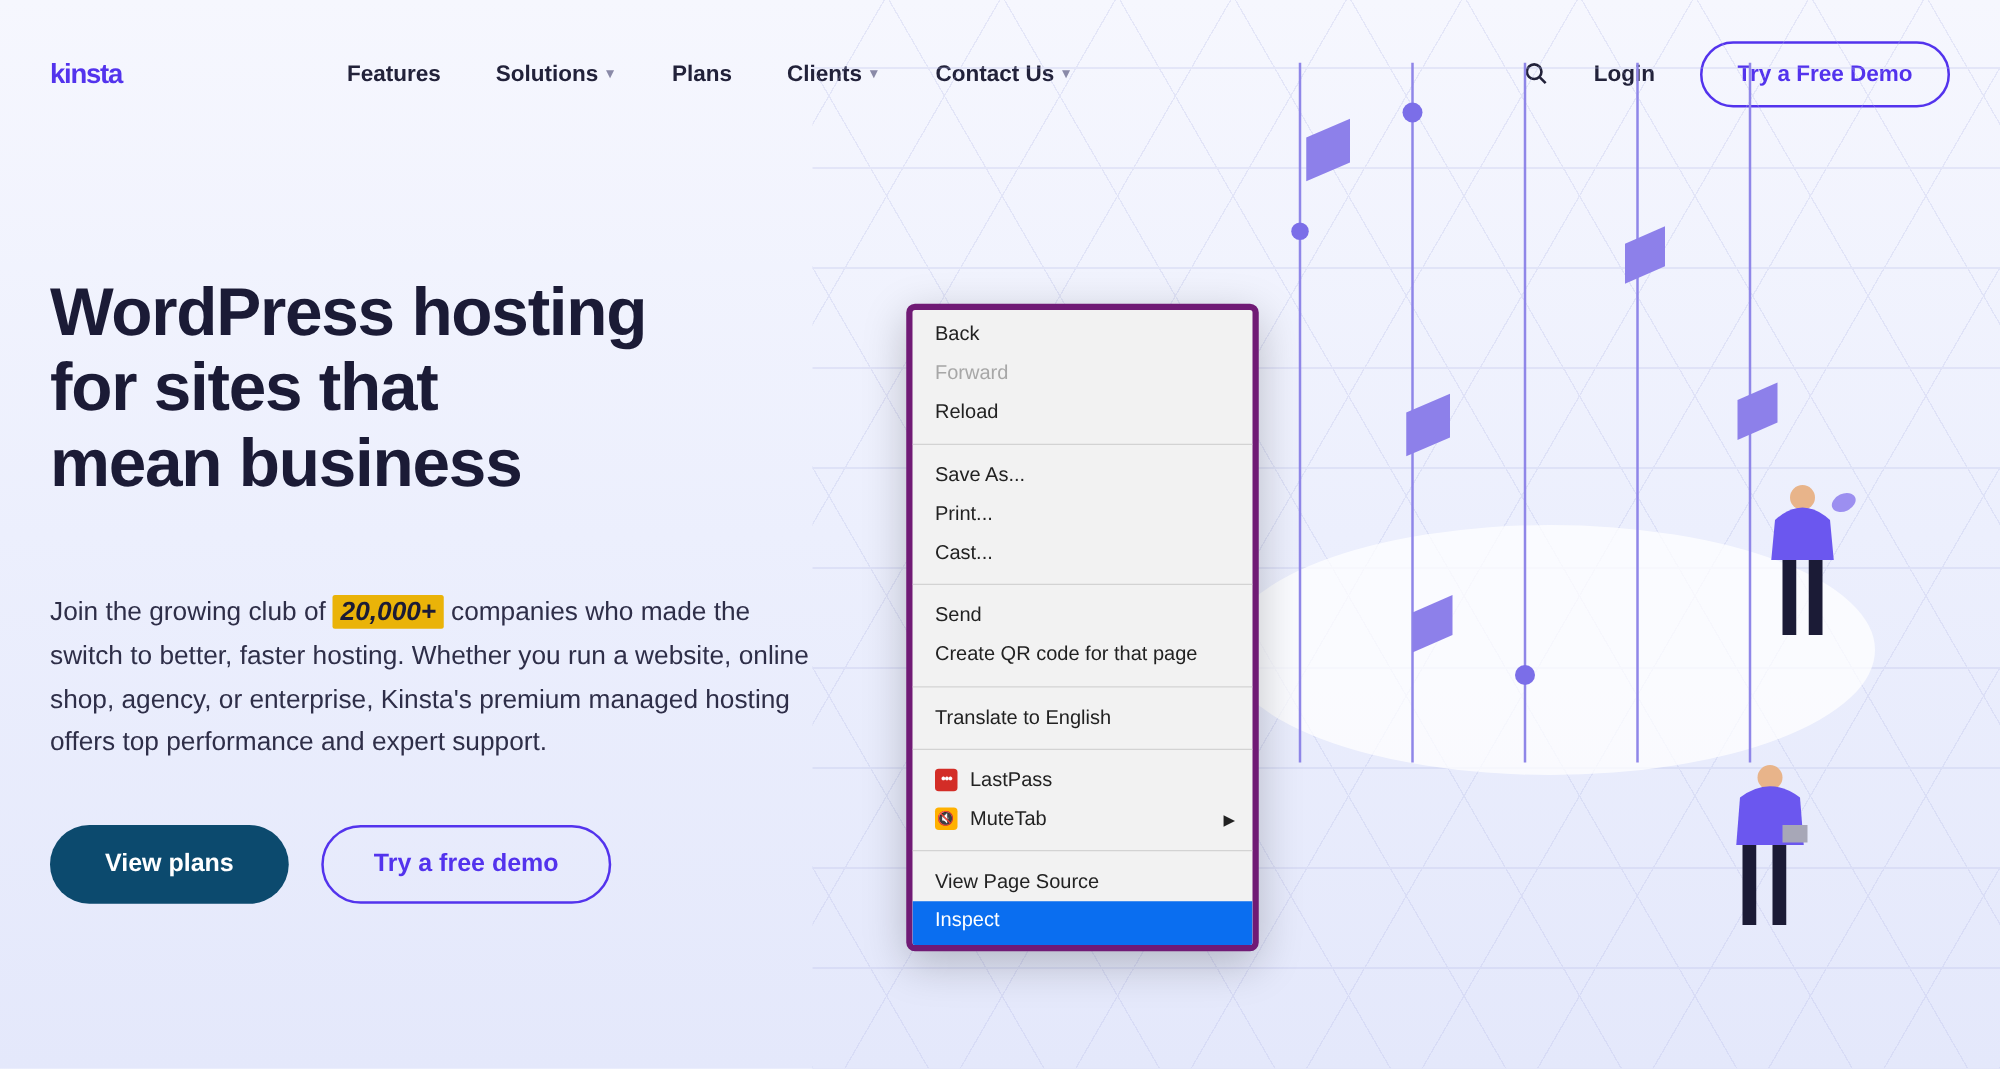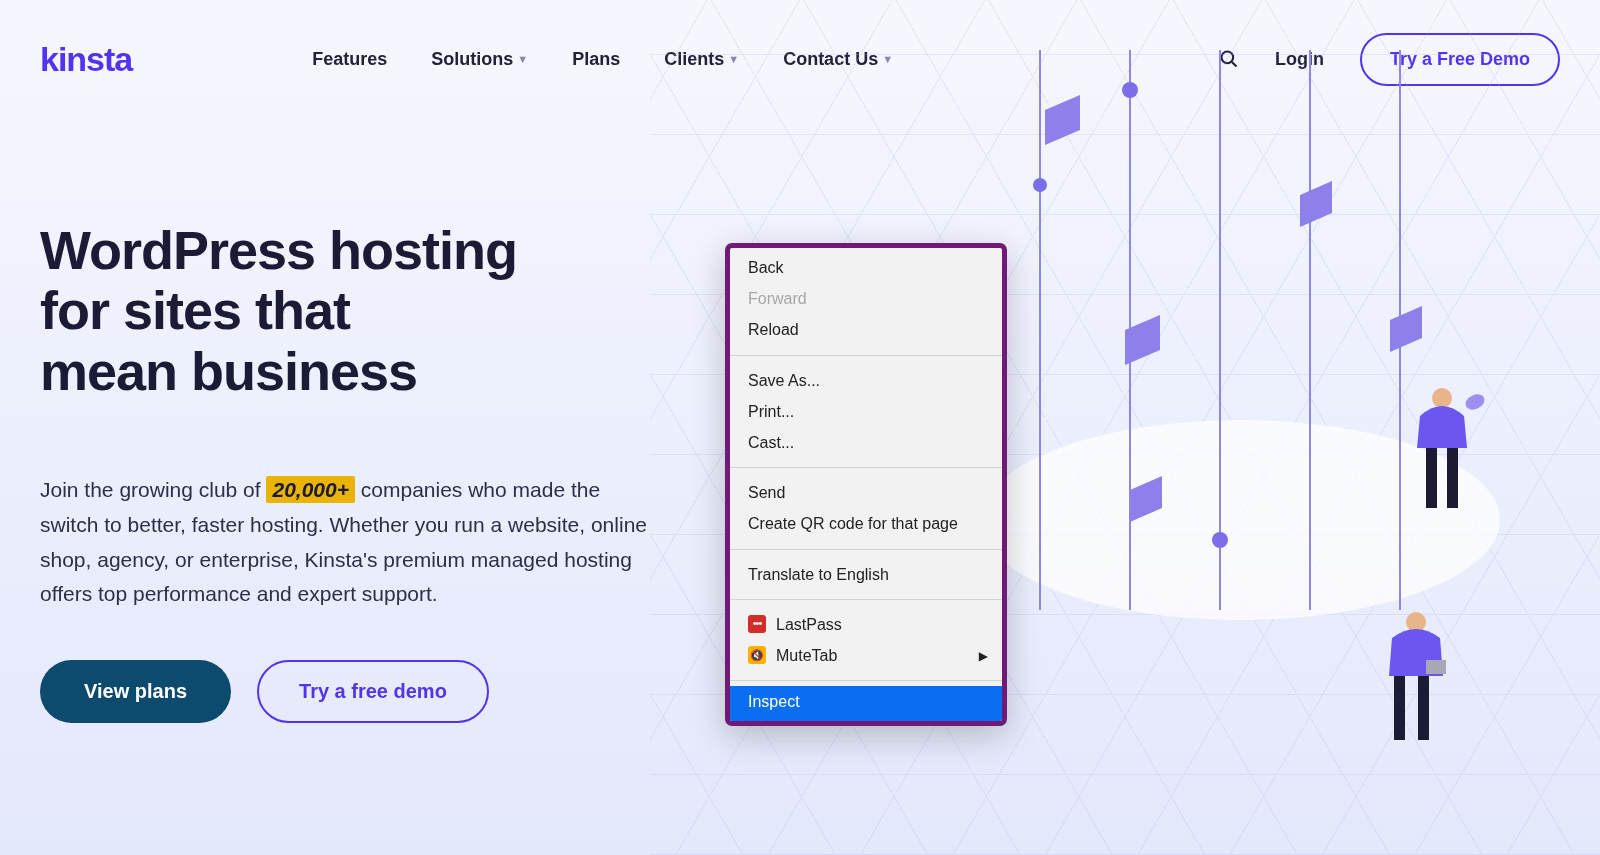--- a/index.html
+++ b/index.html
@@ -22,21 +22,21 @@
       repeating-linear-gradient(0deg, #b4b9e8 0 1px, transparent 1px 80px);
     pointer-events: none;
   }
   header {
     display: flex;
     align-items: center;
     padding: 28px 40px 0 40px;
     height: 90px;
   }
   .logo {
-    font-size: 34px;
+    font-size: 22px;
     font-weight: 800;
     color: #5333ED;
     letter-spacing: -1px;
     margin-right: 180px;
   }
   nav {
     display: flex;
     gap: 44px;
     align-items: center;
   }
@@ -305,14 +305,15 @@
   <div class="ctx-item ctx-group-first">
     <span class="ext-icon ext-lp">•••</span>
     <span>LastPass</span>
   </div>
   <div class="ctx-item ctx-group-last">
     <span class="ext-icon ext-mt">🔇</span>
     <span>MuteTab</span>
     <span class="subarrow">▶</span>
   </div>
   <div class="ctx-sep"></div>
+  <div class="ctx-item ctx-group-first">View Page Source</div>
   <div class="ctx-item highlighted ctx-group-last">Inspect</div>
 </div>
 
 </body></html>

